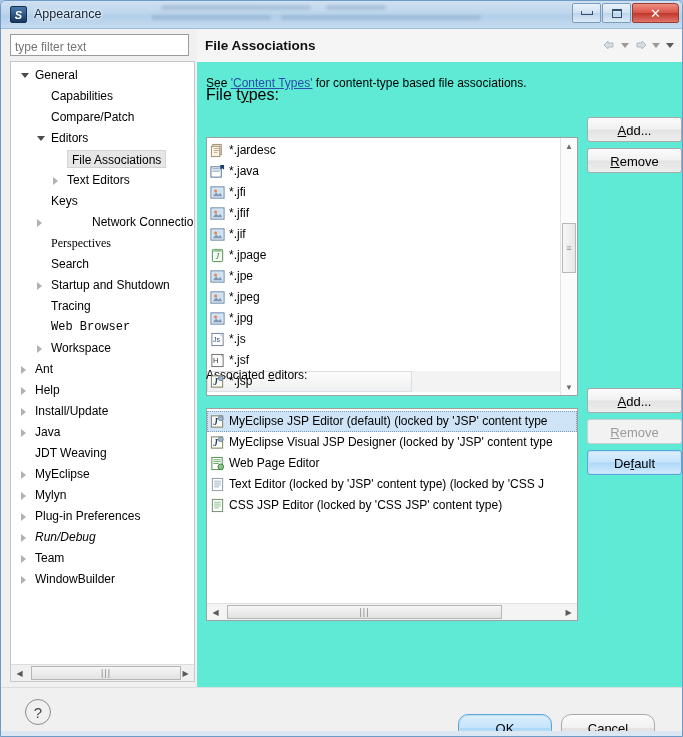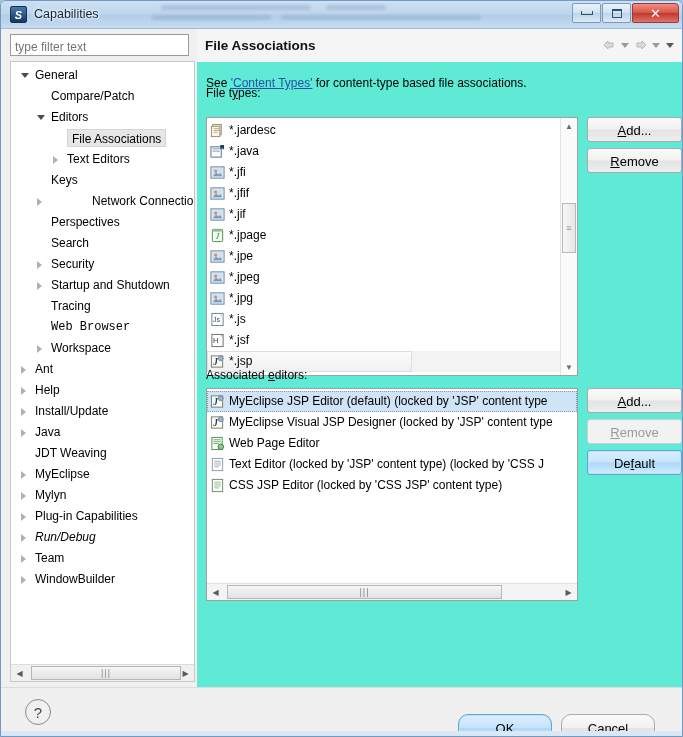--- a/index.html
+++ b/index.html
@@ -110,26 +110,26 @@
   .navicons{position:absolute;right:6px;top:9px;display:flex;align-items:center;gap:2px;}
   .nav-arrow{width:15px;height:14px;position:relative;}
   .nav-arrow svg{display:block;}
   .nav-caret{width:12px;height:14px;display:flex;align-items:center;justify-content:center;}
   .caret{width:0;height:0;border-left:4px solid transparent;border-right:4px solid transparent;border-top:5px solid #5b5b5b;}
   .caret.dim{border-top-color:#9a9a9a;}
 
   .pagecontent{position:absolute;left:0;top:33px;right:0;bottom:48px;background:#5eead4;}
   .seetext{position:absolute;left:9px;top:14px;font-size:12px;color:#000;}
   .seetext a{color:#2a4fa8;text-decoration:underline;}
-  .lbl-filetypes{position:absolute;left:9px;top:24px;font-size:12px;}
+  .lbl-filetypes{position:absolute;left:9px;top:24px;font-size:16px;}
   .lbl-assoc{position:absolute;left:9px;top:306px;font-size:12px;}
   .u{text-decoration:underline;}
 
   .listbox{
-    position:absolute;background:#fff;border:1px solid #a0a0a0;box-sizing:border-box;overflow:hidden;
+    position:absolute;background:#fff;border:1px solid #a0a0a0;box-sizing:border-box;overflow:hidden;margin-top:20px;
   }
   #filetypes-list{left:9px;top:55px;width:372px;height:259px;}
   #assoc-list{left:9px;top:326px;width:372px;height:213px;}
 
   .litem{height:21px;line-height:21px;position:relative;white-space:nowrap;font-size:12px;padding-left:3px;}
   .litem .ico{position:absolute;left:3px;top:3px;width:15px;height:15px;}
   .litem .txt{position:absolute;left:22px;top:0;}
   #filetypes-list .litem.sel{background:#f3f3f3;}
   #filetypes-list .litem.sel .selbg{
     position:absolute;left:0;top:0;width:205px;height:21px;
@@ -194,21 +194,21 @@
 <div class="window">
 
   <div class="titlebar">
     <div class="glassblur">
       <div class="gb" style="left:10px;top:2px;width:150px;"></div>
       <div class="gb" style="left:175px;top:2px;width:60px;"></div>
       <div class="gb" style="left:0px;top:12px;width:120px;"></div>
       <div class="gb" style="left:130px;top:12px;width:200px;"></div>
     </div>
     <div class="title-icon">S</div>
-    <div class="title-text">Capabilities</div>
+    <div class="title-text">Appearance</div>
     <div class="winbtns">
       <div class="wb">
           <div class="g">
             <div class="min-glyph"></div>
           </div>
         </div>
       <div class="wb">
           <div class="g">
             <div class="max-glyph"></div>
           </div>
@@ -225,20 +225,23 @@
       <div class="filterbox">
         <input type="text" placeholder="type filter text" style="">
       </div>
       <div class="treebox">
         <div class="treelist" id="treelist">
             <div class="trow">
               <div class="arw expanded" style="left: 10px;"></div>
               <span class="lbl" style="left: 24px;">General</span>
             </div>
             <div class="trow">
+              <span class="lbl" style="left: 40px;">Capabilities</span>
+            </div>
+            <div class="trow">
               <span class="lbl" style="left: 40px;">Compare/Patch</span>
             </div>
             <div class="trow">
               <div class="arw expanded" style="left: 26px;"></div>
               <span class="lbl" style="left: 40px;">Editors</span>
             </div>
             <div class="trow selected">
               <span class="lbl" style="left: 56px;">File Associations</span>
             </div>
             <div class="trow">
@@ -246,28 +249,24 @@
               <span class="lbl" style="left: 56px;">Text Editors</span>
             </div>
             <div class="trow">
               <span class="lbl" style="left: 40px;">Keys</span>
             </div>
             <div class="trow">
               <div class="arw collapsed" style="left: 26px;"></div>
               <span class="lbl" style="left: 40px; margin-left: 41px;">Network Connections</span>
             </div>
             <div class="trow">
-              <span class="lbl" style="left: 40px;">Perspectives</span>
+              <span class="lbl" style="left: 40px; font-family: Liberation Serif, serif;">Perspectives</span>
             </div>
             <div class="trow">
               <span class="lbl" style="left: 40px;">Search</span>
-            </div>
-            <div class="trow">
-              <div class="arw collapsed" style="left: 26px;"></div>
-              <span class="lbl" style="left: 40px;">Security</span>
             </div>
             <div class="trow">
               <div class="arw collapsed" style="left: 26px;"></div>
               <span class="lbl" style="left: 40px;">Startup and Shutdown</span>
             </div>
             <div class="trow">
               <span class="lbl" style="left: 40px;">Tracing</span>
             </div>
             <div class="trow">
               <span class="lbl" style="left: 40px; font-family: Liberation Mono, monospace;">Web Browser</span>
@@ -298,21 +297,21 @@
             <div class="trow">
               <div class="arw collapsed" style="left: 10px;"></div>
               <span class="lbl" style="left: 24px;">MyEclipse</span>
             </div>
             <div class="trow">
               <div class="arw collapsed" style="left: 10px;"></div>
               <span class="lbl" style="left: 24px;">Mylyn</span>
             </div>
             <div class="trow">
               <div class="arw collapsed" style="left: 10px;"></div>
-              <span class="lbl" style="left: 24px;">Plug-in Capabilities</span>
+              <span class="lbl" style="left: 24px;">Plug-in Preferences</span>
             </div>
             <div class="trow">
               <div class="arw collapsed" style="left: 10px;"></div>
               <span class="lbl" style="left: 24px; font-style: italic;">Run/Debug</span>
             </div>
             <div class="trow">
               <div class="arw collapsed" style="left: 10px;"></div>
               <span class="lbl" style="left: 24px;">Team</span>
             </div>
             <div class="trow">

